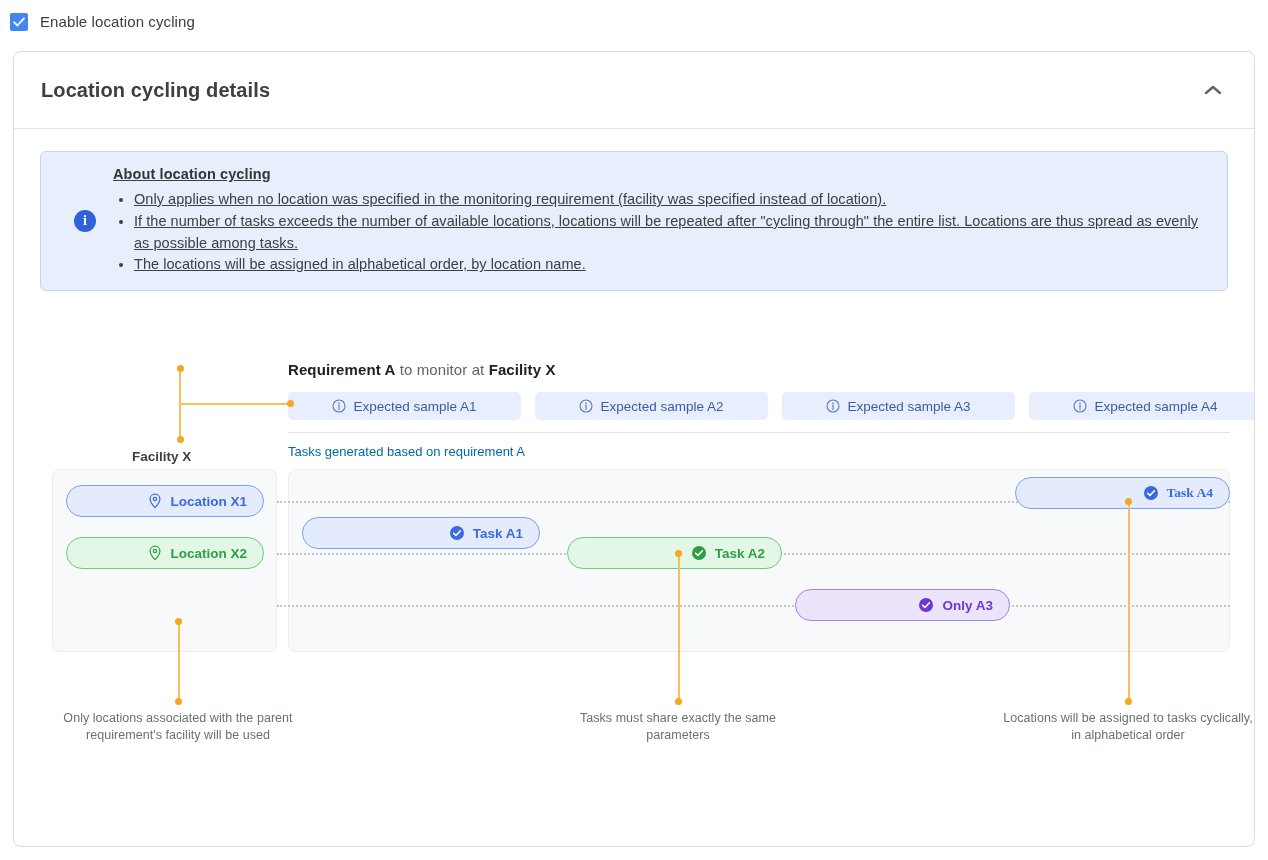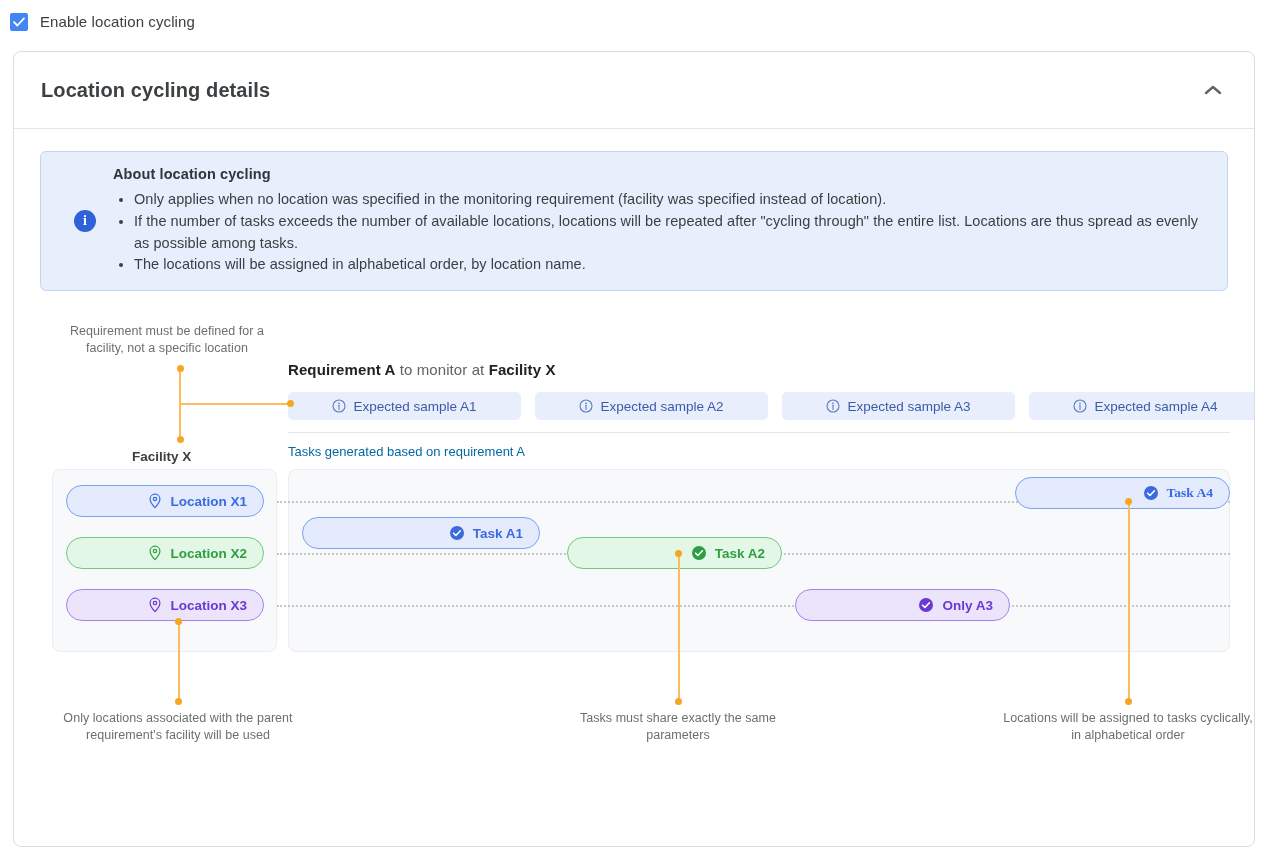--- a/index.html
+++ b/index.html
@@ -87,21 +87,21 @@
   .info-dot {
     width: 22px; height: 22px;
     border-radius: 50%;
     background: #2f62d8;
     color: #fff;
     font-size: 14px;
     font-weight: bold;
     display: flex; align-items: center; justify-content: center;
     font-family: "Liberation Serif", serif;
   }
-  .info-content { flex: 1; }
+  .info-content { flex: 1; text-decoration: underline; }
   .info-title {
     font-size: 14.5px;
     font-weight: bold;
     color: #32363b;
     margin-bottom: 7px;
     letter-spacing: .1px;
   }
   .info-list { margin: 0; padding-left: 21px; }
   .info-list li {
     font-size: 14.5px;
@@ -247,21 +247,20 @@
         <ul class="info-list">
           <li>Only applies when no location was specified in the monitoring requirement (facility was specified instead of location).</li>
           <li>If the number of tasks exceeds the number of available locations, locations will be repeated after "cycling through" the entire list. Locations are thus spread as evenly as possible among tasks.</li>
           <li>The locations will be assigned in alphabetical order, by location name.</li>
         </ul>
       </div>
     </div>
 
     <div class="diagram">
 
-      <div class="ann-text" style="left:22px; top:2px; width:210px;">Requirement must be defined for a facility, not a specific location</div>
 
       <div class="oline-v" style="left:139px; top:47px; height:72px;"></div>
       <div class="oline-h" style="left:140px; top:82px; width:110px;"></div>
       <div class="odot" style="left:136.5px; top:44px;"></div>
       <div class="odot" style="left:136.5px; top:115px;"></div>
       <div class="odot" style="left:247px; top:79px;"></div>
 
       <div class="col-label" style="left:92px; top:128px;">Facility X</div>
 
       <div class="req-header" style="left:248px; top:40px;">
@@ -324,27 +323,20 @@
       </div>
 
       <div class="pill green" style="left:26px; top:216px; width:198px;">
         <svg width="14" height="16" viewBox="0 0 14 16">
           <path d="M7 1.2c-2.7 0-4.9 2.1-4.9 4.8 0 3.6 4.9 8.6 4.9 8.6s4.9-5 4.9-8.6c0-2.7-2.2-4.8-4.9-4.8z" fill="none" stroke="#2f9e43" stroke-width="1.2"></path>
           <circle cx="7" cy="6" r="1.7" fill="none" stroke="#2f9e43" stroke-width="1.2"></circle>
         </svg>
         <span>Location X2</span>
       </div>
 
-      <div class="pill purple" style="left:26px; top:268px; width:198px;">
-        <svg width="14" height="16" viewBox="0 0 14 16">
-          <path d="M7 1.2c-2.7 0-4.9 2.1-4.9 4.8 0 3.6 4.9 8.6 4.9 8.6s4.9-5 4.9-8.6c0-2.7-2.2-4.8-4.9-4.8z" fill="none" stroke="#6b38d4" stroke-width="1.2"></path>
-          <circle cx="7" cy="6" r="1.7" fill="none" stroke="#6b38d4" stroke-width="1.2"></circle>
-        </svg>
-        <span>Location X3</span>
-      </div>
 
       <div class="pill blue" style="left:262px; top:164px; width:238px;margin-top:32px;">
         <svg width="16" height="16" viewBox="0 0 16 16">
           <circle cx="8" cy="8" r="7" fill="#3b6ae0"></circle>
           <path d="M4.6 8.2 L6.9 10.5 L11.4 5.8" fill="none" stroke="#fff" stroke-width="1.6" stroke-linecap="round" stroke-linejoin="round"></path>
         </svg>
         <span>Task A1</span>
       </div>
 
       <div class="pill green" style="left:527px; top:216px; width:215px;">

